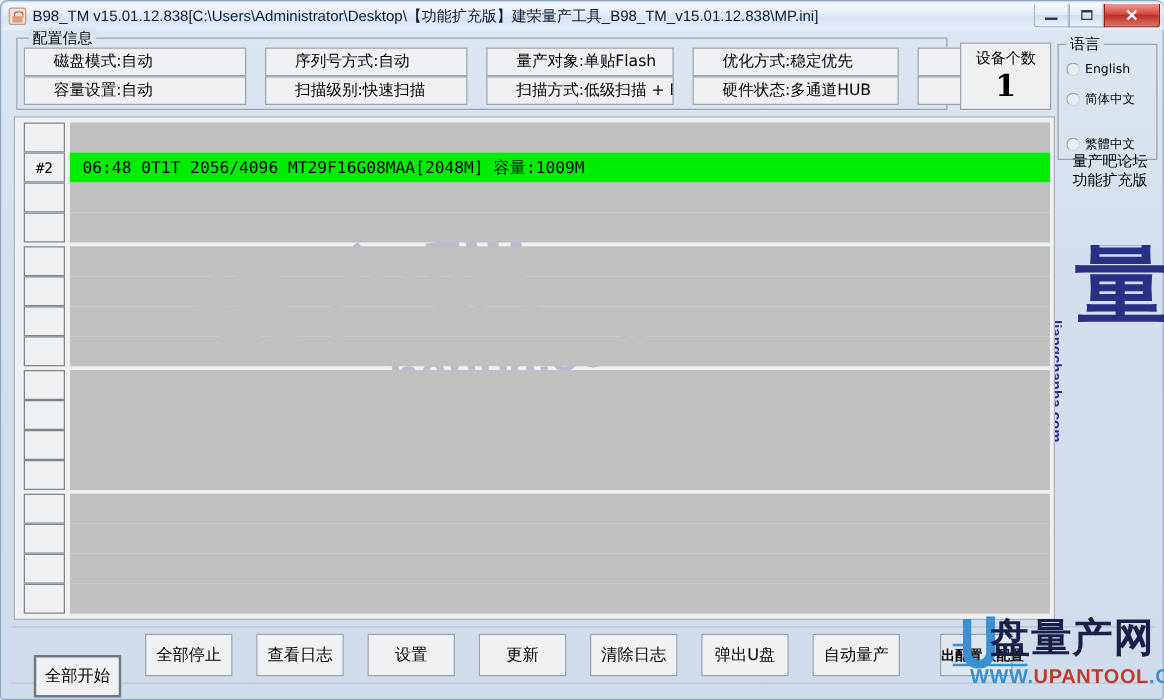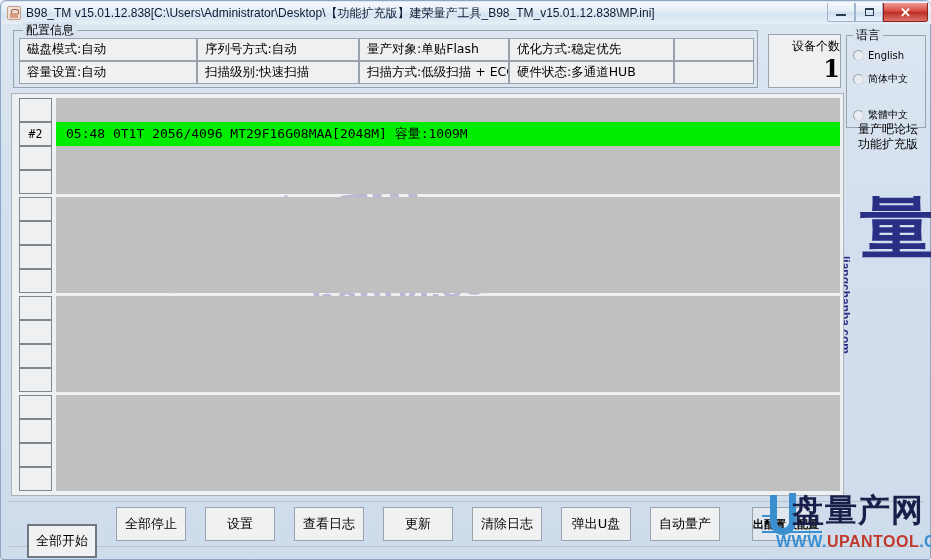--- a/index.html
+++ b/index.html
@@ -115,40 +115,40 @@
   }
   .cfg-row.r1 { top: 7px; }
   .cfg-row.r2 { top: 30px; }
   .cfg-cell {
     border: 1px solid #9aa3ad;
     background: #eef0f2;
     font-size: 12.5px;
     color: #000;
     display: flex;
     align-items: center;
-    padding-left: 7px;
-    margin-right: 0;
+    padding-left: 23px;
+    margin-right: 15px;
     font-family: "DejaVu Sans", "Liberation Sans", sans-serif;
     white-space: nowrap;
     overflow: hidden;
   }
   .w-a { width: 178px; }
   .w-b { width: 162px; }
   .w-c { width: 150px; }
   .w-d { width: 165px; }
   .w-e { width: 80px; }
 
   
   #device-count {
     position: absolute;
     left: 767px; top: 33px;
     width: 73px; height: 54px;
     border: 1px solid #9aa3ad;
     background: #eef0f2;
-    text-align: right;
+    text-align: center;
   }
   #device-count-label {
     font-size: 12px;
     color: #000;
     margin-top: 3px;
     font-family: "DejaVu Sans", sans-serif;
   }
   #device-count-value {
     font-size: 24px;
     font-weight: bold;
@@ -511,21 +511,21 @@
       <div class="wm-url">liangchanba.com</div>
     </div>
     <div id="port-rows">
         <div class="port-group" style="top: 4px;">
           <div class="port-row">
             <div class="port-id"></div>
             <div class="port-bar"></div>
           </div>
           <div class="port-row">
             <div class="port-id">#2</div>
-            <div class="port-bar active">05:48 0T1T   2056/4096 MT29F16G08MAA[2048M]   容量:1009M</div>
+            <div class="port-bar active">06:48 0T1T   2056/4096 MT29F16G08MAA[2048M]   容量:1009M</div>
           </div>
           <div class="port-row">
             <div class="port-id"></div>
             <div class="port-bar"></div>
           </div>
           <div class="port-row">
             <div class="port-id"></div>
             <div class="port-bar"></div>
           </div>
         </div>
@@ -585,22 +585,22 @@
         </div>
       </div>
   </div>
 
   <div id="bottom-sep"></div>
   <div id="bottom-sep2"></div>
 
   <div id="action-bar">
       <div class="act-btn primary">全部开始</div>
       <div class="act-btn">全部停止</div>
+      <div class="act-btn">查看日志</div>
       <div class="act-btn">设置</div>
-      <div class="act-btn">查看日志</div>
       <div class="act-btn">更新</div>
       <div class="act-btn">清除日志</div>
       <div class="act-btn">弹出U盘</div>
       <div class="act-btn">自动量产</div>
     </div>
 
   <div id="cfg-io">
     <div class="cfg-io-btn">出配置</div>
     <div class="cfg-io-btn">入配置</div>
   </div>

